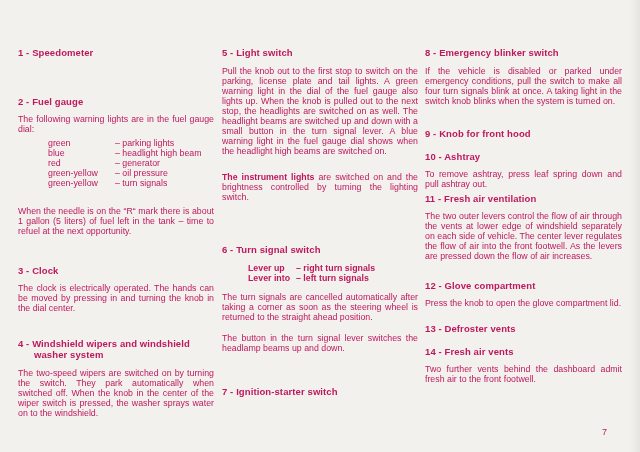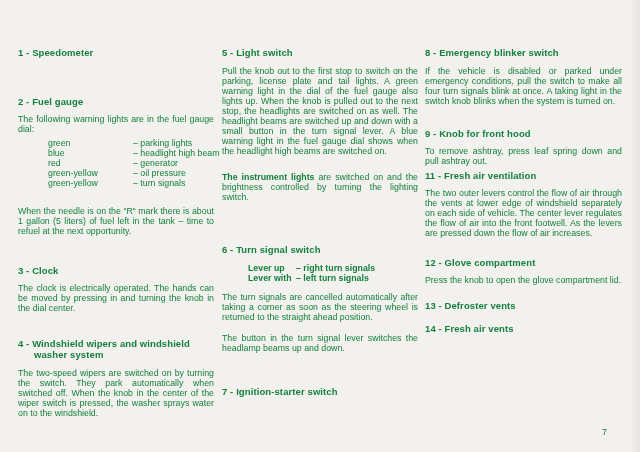--- a/index.html
+++ b/index.html
@@ -5,21 +5,21 @@
   html, body {
     margin: 0;
     padding: 0;
     background: #e8e7e4;
   }
   .page {
     position: relative;
     width: 640px;
     height: 452px;
     background: #f2f1ee;
-    color: #15803d;
+    color: #be185d;
     font-family: "Liberation Sans", "DejaVu Sans", sans-serif;
     overflow: hidden;
     box-sizing: border-box;
   }
   .page::after {
     content: "";
     position: absolute;
     top: 0; right: 0; bottom: 0;
     width: 10px;
     background: linear-gradient(to right, rgba(0,0,0,0), rgba(0,0,0,0.05));
@@ -53,21 +53,21 @@
   .b .lead { font-weight: bold; }
 
   .dl {
     font-size: 8.8px;
     line-height: 10px;
   }
   .dl .row {
     display: grid;
   }
   .dl-fuel { padding-left: 30px; }
-  .dl-fuel .row { grid-template-columns: 67px 1fr; gap: 18px; }
+  .dl-fuel .row { grid-template-columns: 67px 1fr; }
   .dl-lever { padding-left: 26px; }
   .dl-lever .row { grid-template-columns: 48px 1fr; font-weight: bold; }
   .dl .term, .dl .def { white-space: nowrap; }
 
   .pageno {
     position: absolute;
     top: 427px;
     right: 33px;
     font-size: 9px;
     line-height: 11px;
@@ -119,43 +119,45 @@
     <p class="b" style="margin-top:8px">Pull the knob out to the first stop to switch on the parking, license plate and tail lights. A green warning light in the dial of the fuel gauge also lights up. When the knob is pulled out to the next stop, the headlights are switched on as well. The headlight beams are switched up and down with a small button in the turn signal lever. A blue warning light in the fuel gauge dial shows when the headlight high beams are switched on.</p>
     <p class="b" style="margin-top:16px"><span class="lead">The instrument lights</span><span> are switched on and the brightness controlled by turning the lighting switch.</span></p>
 
     <h3 class="h" style="margin-top:42px">6 - Turn signal switch</h3>
     <div class="dl dl-lever" style="margin-top:8px">
       <div class="row">
         <span class="term">Lever up</span>
         <span class="def">– right turn signals</span>
       </div>
       <div class="row">
-        <span class="term">Lever with</span>
+        <span class="term">Lever into</span>
         <span class="def">– left turn signals</span>
       </div>
     </div>
     <p class="b" style="margin-top:9px">The turn signals are cancelled automatically after taking a corner as soon as the steering wheel is returned to the straight ahead position.</p>
     <p class="b" style="margin-top:11px">The button in the turn signal lever switches the headlamp beams up and down.</p>
 
     <h3 class="h" style="margin-top:33px">7 - Ignition-starter switch</h3>
   </div>
 
   <div class="col col-3">
     <h3 class="h">8 - Emergency blinker switch</h3>
     <p class="b" style="margin-top:8px">If the vehicle is disabled or parked under emergency conditions, pull the switch to make all four turn signals blink at once. A taking light in the switch knob blinks when the system is turned on.</p>
 
     <h3 class="h" style="margin-top:22px">9 - Knob for front hood</h3>
 
+    <h3 class="h" style="margin-top:12px">10 - Ashtray</h3>
     <p class="b" style="margin-top:7px">To remove ashtray, press leaf spring down and pull ashtray out.</p>
 
     <h3 class="h" style="margin-top:4px">11 - Fresh air ventilation</h3>
     <p class="b" style="margin-top:7px">The two outer levers control the flow of air through the vents at lower edge of windshield separately on each side of vehicle. The center lever regulates the flow of air into the front footwell. As the levers are pressed down the flow of air increases.</p>
 
     <h3 class="h" style="margin-top:19px">12 - Glove compartment</h3>
     <p class="b" style="margin-top:7px">Press the knob to open the glove compartment lid.</p>
 
     <h3 class="h" style="margin-top:15px">13 - Defroster vents</h3>
 
     <h3 class="h" style="margin-top:12px">14 - Fresh air vents</h3>
+    <p class="b" style="margin-top:7px">Two further vents behind the dashboard admit fresh air to the front footwell.</p>
   </div>
 
   <div class="pageno">7</div>
 </div>
 
 </body></html>

